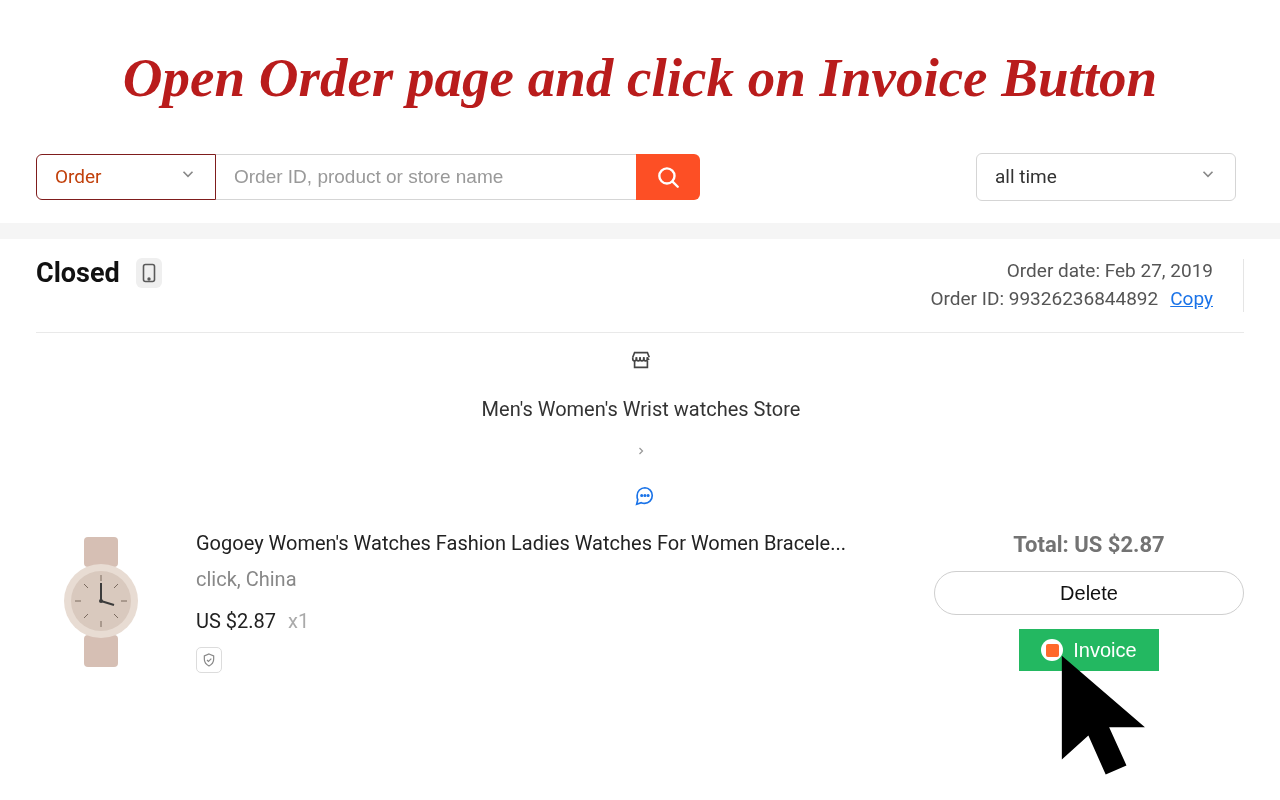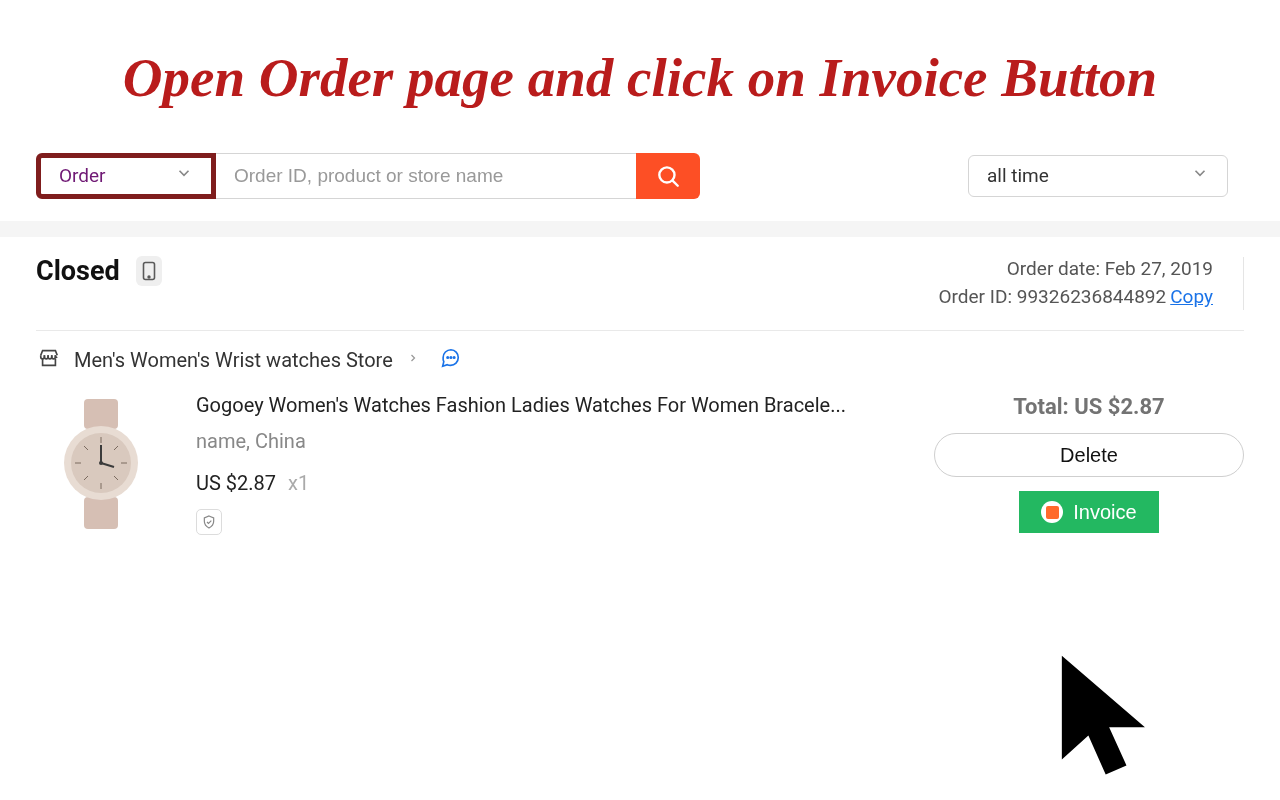--- a/index.html
+++ b/index.html
@@ -4,51 +4,51 @@
   <style>
     * { box-sizing: border-box; margin: 0; padding: 0; }
     body { font-family: -apple-system, BlinkMacSystemFont, "Segoe UI", Roboto, Helvetica, Arial, sans-serif; background:#ffffff; width:1280px; height:800px; overflow:hidden; position:relative; }
 
     .page-title { color:#b91c1c; font-family: Georgia, "Times New Roman", serif; font-weight:700; font-style:italic; font-size:55px; line-height:1.25; text-align:center; margin:44px auto 40px; max-width:1200px; }
 
     .toolbar { display:flex; align-items:center; padding:0 36px 18px; }
     .toolbar-spacer { flex:1; }
 
     .filter-group { display:flex; align-items:stretch; height:46px; }
-    .type-select { display:flex; align-items:center; justify-content:space-between; width:180px; padding:0 18px; border:5px solid #7f1d1d; border-radius:6px 0 0 6px; background:#fff; color:#701a75; font-size:19px; cursor:pointer; }
+    .type-select { display:flex; align-items:center; justify-content:space-between; width:180px; padding:0 18px; border:1px solid #7f1d1d; border-radius:6px 0 0 6px; background:#fff; color:#c2410c; font-size:19px; cursor:pointer; }
     .type-select .chev { color:#888; }
 
     .search-input-wrap { position:relative; width:420px; }
     .search-input { width:100%; height:46px; padding:0 18px; border:1px solid #d5d5d5; border-left:none; border-right:none; outline:none; font-size:19px; color:#333; }
     .search-input::placeholder { color:#999; }
 
     .search-btn { width:64px; height:46px; background:#fd4f25; border:none; border-radius:0 6px 6px 0; display:flex; align-items:center; justify-content:center; cursor:pointer; }
     .search-btn svg { stroke:#fff; }
 
-    .time-select { display:flex; align-items:center; justify-content:space-between; width:260px; height:42px; padding:0 18px; border:1px solid #d5d5d5; border-radius:6px; background:#fff; color:#333; font-size:19px; cursor:pointer; margin-right:16px; }
+    .time-select { display:flex; align-items:center; justify-content:space-between; width:260px; height:48px; padding:0 18px; border:1px solid #d5d5d5; border-radius:6px; background:#fff; color:#333; font-size:19px; cursor:pointer; margin-right:8px; }
     .time-select .chev { color:#888; }
 
     .divider-band { height:16px; background:#f5f5f5; margin-top:4px; }
 
     .order-card { padding:18px 36px 0; }
     .order-header { display:flex; align-items:flex-start; }
     .status-wrap { display:flex; align-items:center; gap:16px; }
     .status-text { font-size:27px; font-weight:700; color:#111; }
     .mobile-badge { width:26px; height:30px; border-radius:6px; background:#efefef; display:flex; align-items:center; justify-content:center; color:#5a5a5a; }
 
     .header-right { margin-left:auto; display:flex; align-items:flex-start; gap:30px; }
     .meta-block { text-align:right; color:#555; font-size:19px; line-height:1.5; }
-    .meta-block .row2 { display:flex; gap:4px; justify-content:flex-end; }
+    .meta-block .row2 { display:flex; gap:12px; justify-content:flex-end; }
     .copy-link { color:#1a73e8; cursor:pointer;text-decoration:underline; }
     .vbar { width:1px; background:#e5e5e5; align-self:stretch; margin-top:2px; margin-bottom:2px; }
     .details-link { display:flex; align-items:center; gap:8px; font-size:23px; font-weight:700; color:#111; cursor:pointer; padding-top:8px; }
 
     .header-rule { height:1px; background:#e9e9e9; margin:18px 0 16px; }
 
-    .store-row { display:flex; align-items:center; gap:14px; padding-left:2px; }
+    .store-row { display:flex; align-items:center; gap:22px; padding-left:2px;flex-direction:column; }
     .store-icon { color:#444; }
     .store-name { font-size:20px; color:#333; cursor:pointer; }
     .store-arrow { color:#999; }
     .chat-icon { color:#1a73e8; margin-left:6px; cursor:pointer; }
 
     .product-row { display:flex; align-items:center; gap:30px; margin-top:18px; }
     .product-img { width:130px; height:140px; border-radius:2px; display:flex; align-items:center; justify-content:center; }
     .product-img svg { width:100%; height:100%; }
 
     .product-info { flex:1; padding-top:2px; }
@@ -187,21 +187,21 @@
           <line x1="52" y1="83" x2="48" y2="87"></line>
         </g>
         <line x1="65" y1="70" x2="65" y2="52" stroke="#3b3b3b" stroke-width="2"></line>
         <line x1="65" y1="70" x2="78" y2="74" stroke="#3b3b3b" stroke-width="2"></line>
         <circle cx="65" cy="70" r="2" fill="#3b3b3b"></circle>
       </svg>
     </div>
 
     <div class="product-info">
       <div class="product-title">Gogoey Women's Watches Fashion Ladies Watches For Women Bracele...</div>
-      <div class="product-variant">name, China</div>
+      <div class="product-variant">click, China</div>
       <div class="price-line">
         <span class="price">US $2.87</span>
         <span class="qty">x1</span>
       </div>
       <div class="shield-badge">
         <svg width="16" height="16" viewBox="0 0 24 24" fill="none" stroke="currentColor" stroke-width="1.8">
             <path d="M12 3l7 3v5c0 5-3 8-7 10-4-2-7-5-7-10V6l7-3z"></path>
             <polyline points="9 12 11.2 14.2 15.5 10"></polyline>
           </svg>
       </div>

